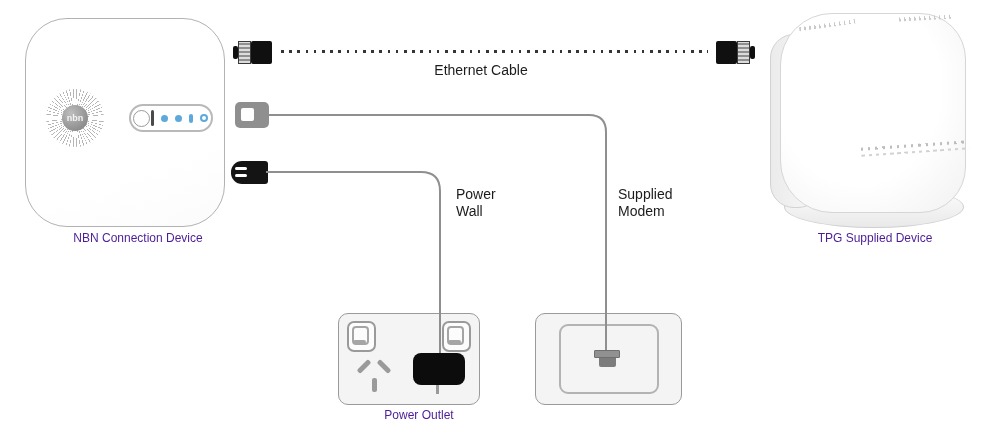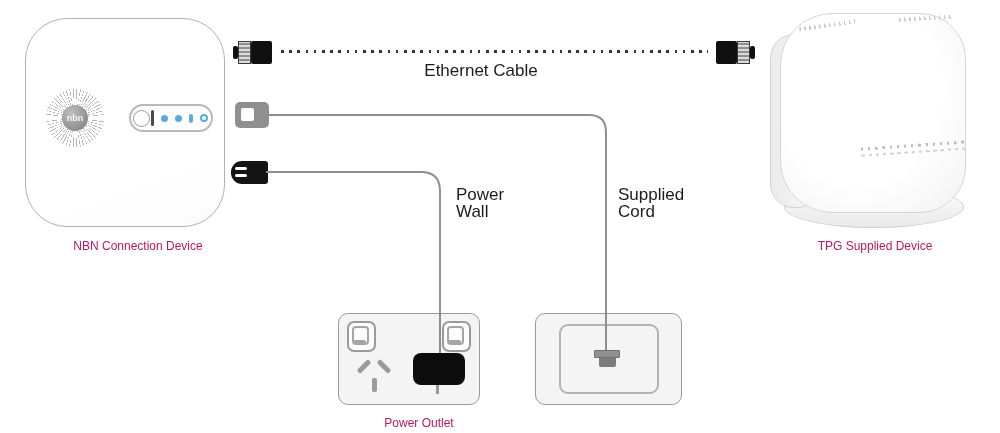--- a/index.html
+++ b/index.html
@@ -1,19 +1,19 @@
 <!DOCTYPE html>
 <html><head>
 <meta charset="utf-8">
 <style>
   html,body{margin:0;padding:0;background:#fff;}
   .canvas{position:relative;width:1000px;height:433px;background:#ffffff;overflow:hidden;
           font-family:"Liberation Sans", sans-serif;color:#1c1c1c;}
-  .caption{position:absolute;font-size:12px;color:#be185d;text-align:center;margin-top:8px;}
-  .cable-label{position:absolute;font-size:17px;line-height:17px;color:#1c1c1c;}
+  .caption{position:absolute;font-size:12px;color:#4c1d95;text-align:center;}
+  .cable-label{position:absolute;font-size:14px;line-height:17px;color:#1c1c1c;}
 
   
   .nbn-device{position:absolute;left:25px;top:18px;width:198px;height:207px;
     border:1.5px solid #b2b2b2;border-radius:42px;background:linear-gradient(160deg,#ffffff 70%,#fbfbfb);}
   .nbn-logo{position:absolute;left:20px;top:70px;width:58px;height:58px;}
   .nbn-rays{position:absolute;inset:0;border-radius:50%;
     background:repeating-conic-gradient(from 3deg,#a8a8a8 0deg 1.6deg,transparent 1.6deg 7.2deg);
     opacity:.85;}
   .nbn-badge{position:absolute;left:16px;top:16px;width:26px;height:26px;border-radius:50%;
     background:radial-gradient(circle at 35% 32%,#bdbdbd,#8c8c8c 75%);
@@ -120,21 +120,21 @@
     <div class="eth-strip"></div>
     <div class="eth-stub"></div>
   </div>
   <div class="cable-label" style="left:401px;top:62px;width:160px;text-align:center;">Ethernet Cable</div>
 
   <div class="tel-conn">
     <div class="inner"></div>
   </div>
   <div class="cable-label" style="left:618px;top:186px;">
     <div>Supplied</div>
-    <div>Cord</div>
+    <div>Modem</div>
   </div>
 
   <div class="pwr-conn">
     <div class="p1"></div>
     <div class="p2"></div>
   </div>
   <div class="cable-label" style="left:456px;top:186px;">
     <div>Power</div>
     <div>Wall</div>
   </div>

